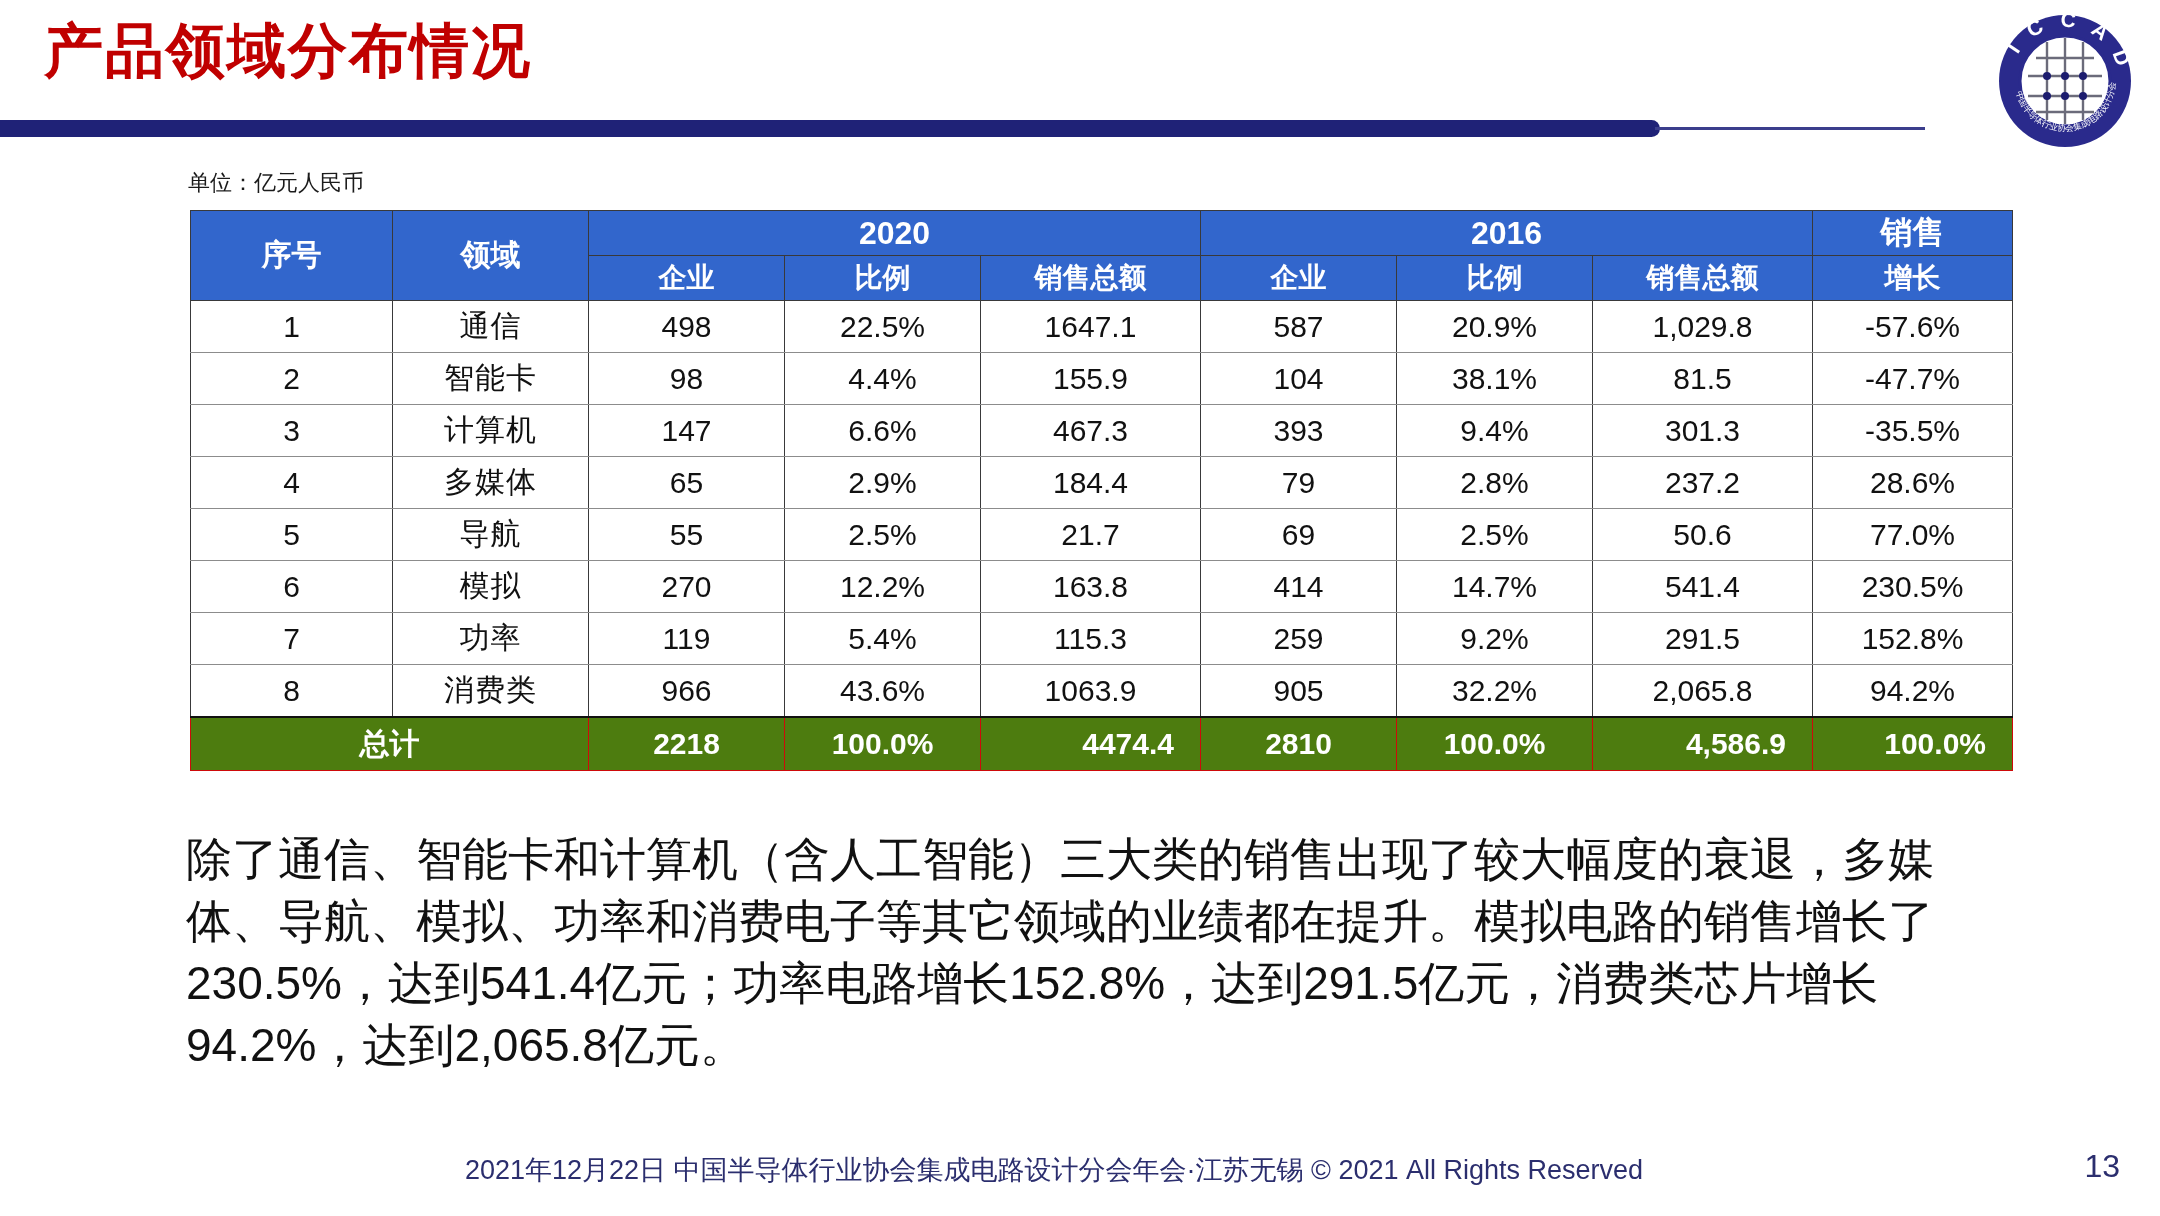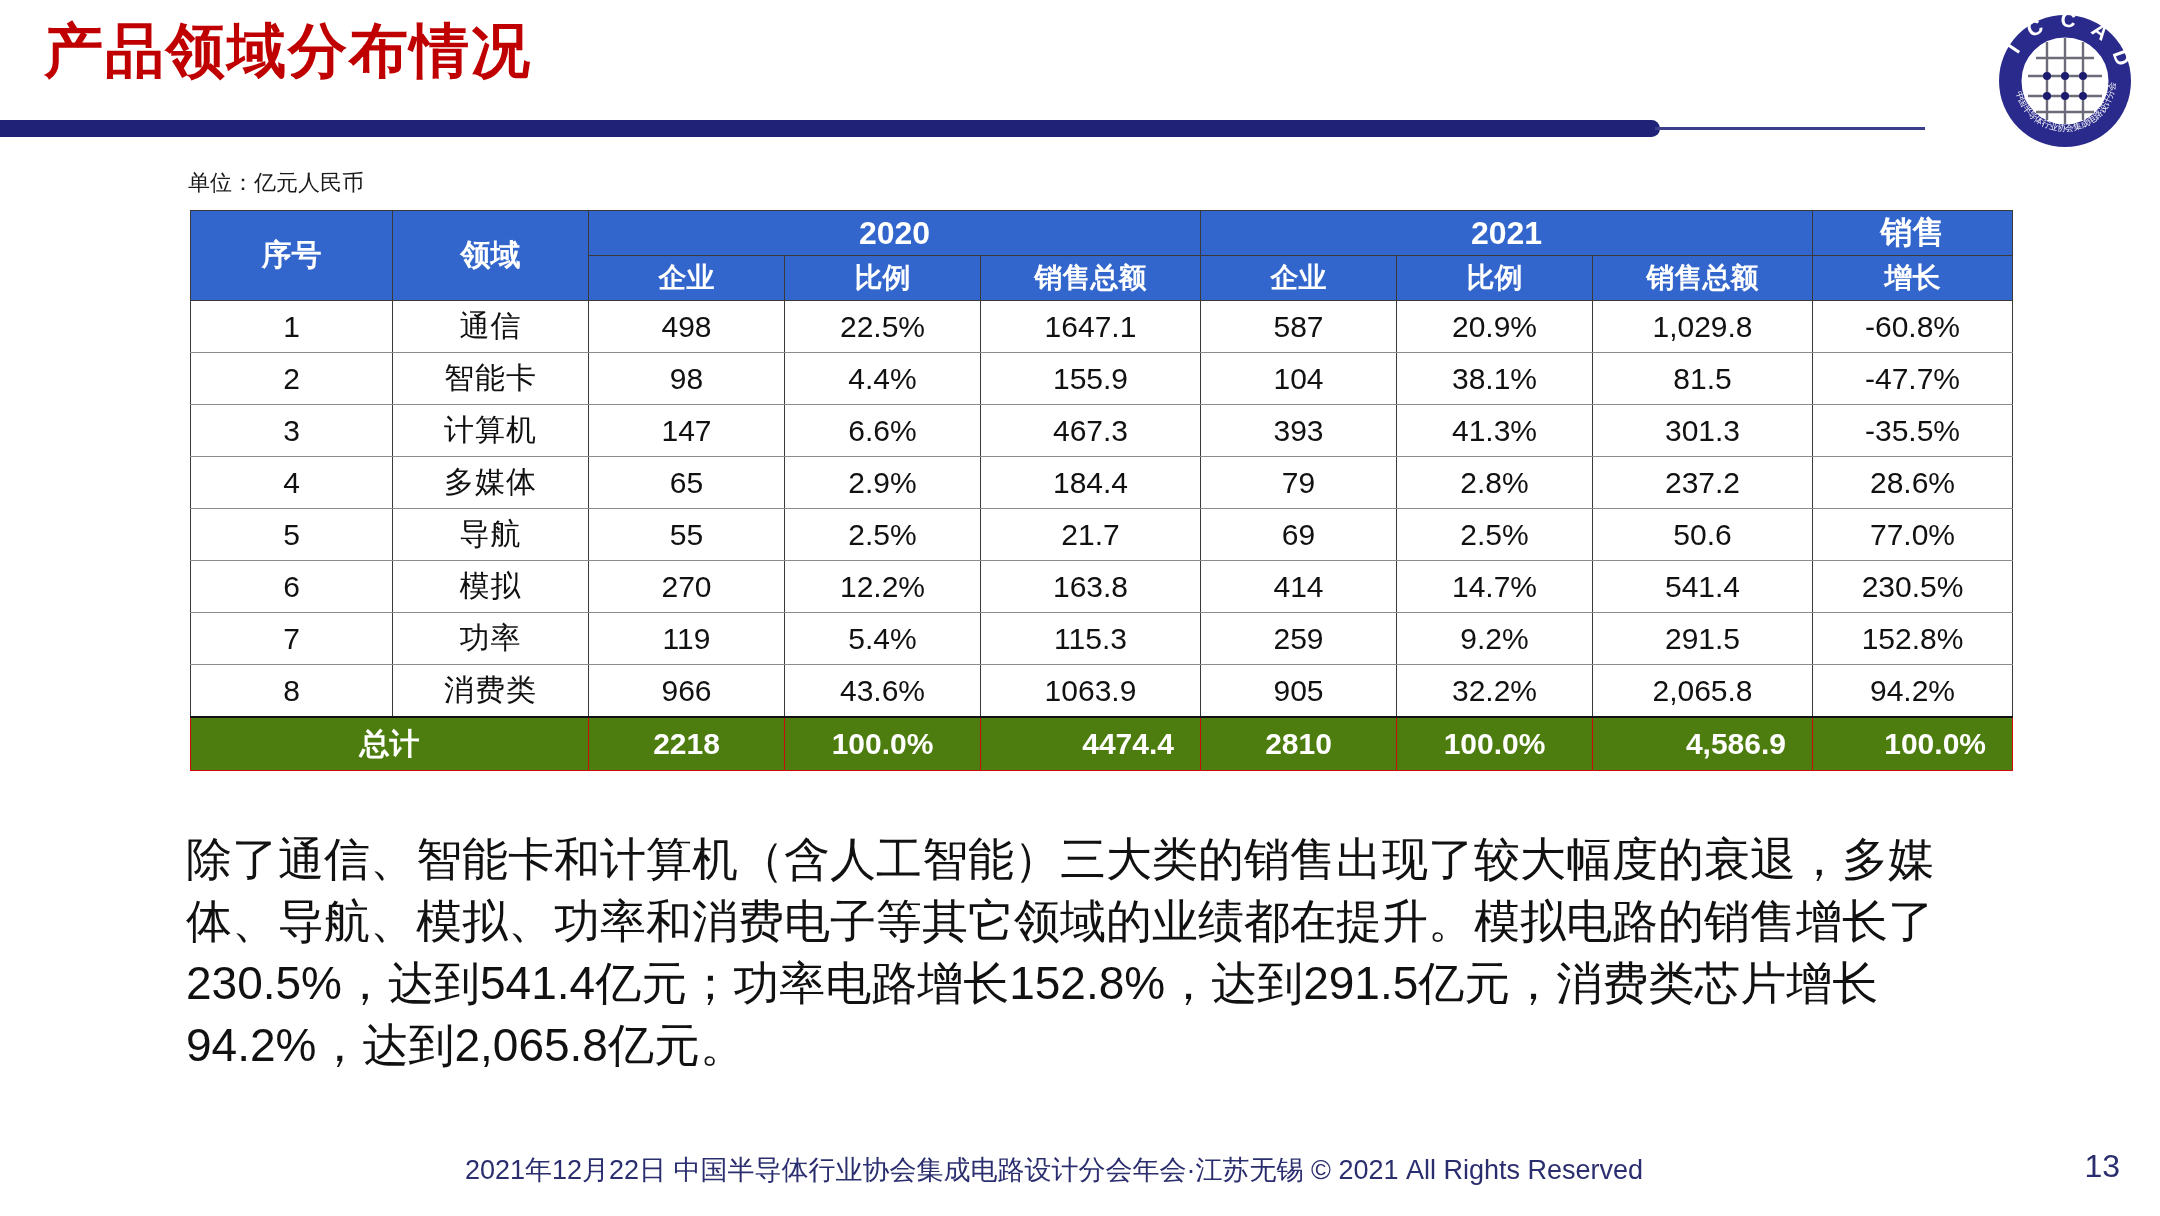--- a/index.html
+++ b/index.html
@@ -223,21 +223,21 @@
       <col class="c-num">
         <col class="c-pct">
         <col class="c-sales">
       <col class="c-grw">
     </colgroup>
     <thead>
       <tr>
         <th class="hdr hdr-tall" rowspan="2">序号</th>
         <th class="hdr hdr-tall" rowspan="2">领域</th>
         <th class="hdr hdr-year" colspan="3">2020</th>
-        <th class="hdr hdr-year" colspan="3">2021</th>
+        <th class="hdr hdr-year" colspan="3">2016</th>
         <th class="hdr hdr-year">销售</th>
       </tr>
       <tr>
         <th class="hdr hdr-sub">企业</th>
         <th class="hdr hdr-sub">比例</th>
         <th class="hdr hdr-sub">销售总额</th>
         <th class="hdr hdr-sub">企业</th>
         <th class="hdr hdr-sub">比例</th>
         <th class="hdr hdr-sub">销售总额</th>
         <th class="hdr hdr-sub">增长</th>
@@ -246,41 +246,41 @@
     <tbody id="table-body">
         <tr class="body-row">
           <td>1</td>
           <td class="cat">通信</td>
           <td>498</td>
           <td>22.5%</td>
           <td class="num-right">1647.1</td>
           <td>587</td>
           <td>20.9%</td>
           <td class="num-right">1,029.8</td>
-          <td class="num-right">-60.8%</td>
+          <td class="num-right">-57.6%</td>
         </tr>
         <tr class="body-row">
           <td>2</td>
           <td class="cat">智能卡</td>
           <td>98</td>
           <td>4.4%</td>
           <td class="num-right">155.9</td>
           <td>104</td>
           <td>38.1%</td>
           <td class="num-right">81.5</td>
           <td class="num-right">-47.7%</td>
         </tr>
         <tr class="body-row">
           <td>3</td>
           <td class="cat">计算机</td>
           <td>147</td>
           <td>6.6%</td>
           <td class="num-right">467.3</td>
           <td>393</td>
-          <td>41.3%</td>
+          <td>9.4%</td>
           <td class="num-right">301.3</td>
           <td class="num-right">-35.5%</td>
         </tr>
         <tr class="body-row">
           <td>4</td>
           <td class="cat">多媒体</td>
           <td>65</td>
           <td>2.9%</td>
           <td class="num-right">184.4</td>
           <td>79</td>

